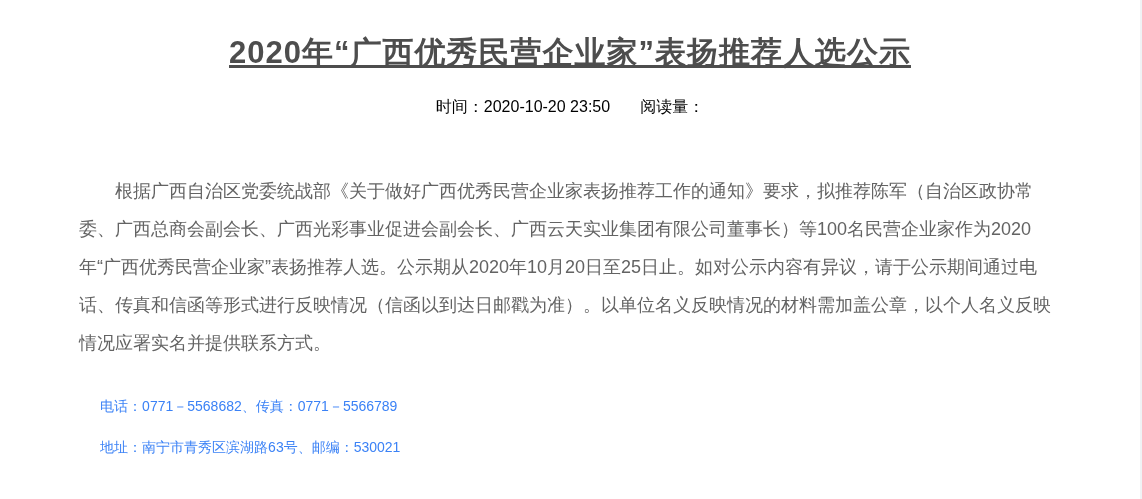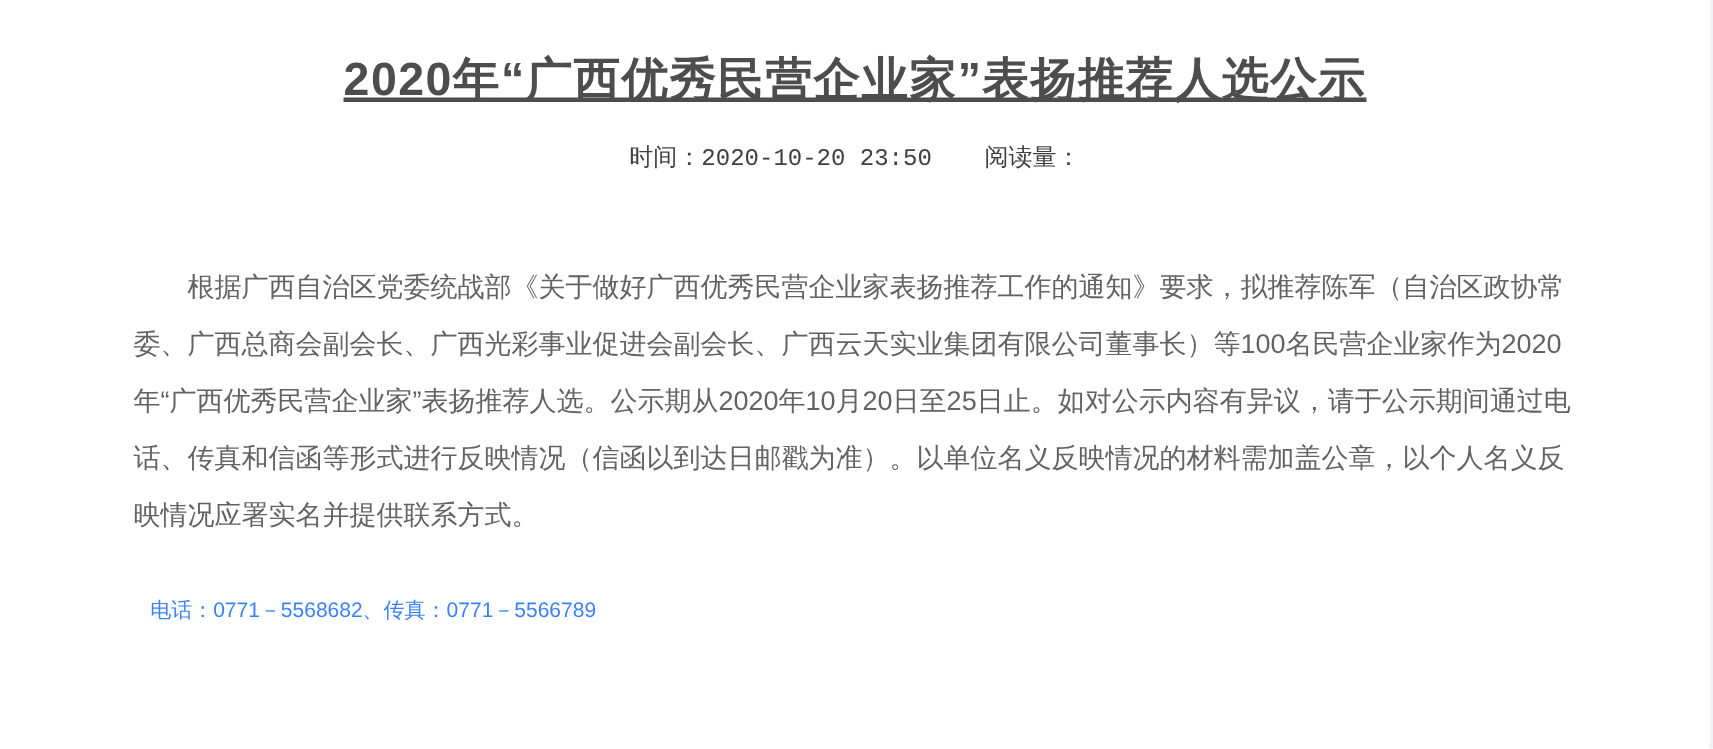--- a/index.html
+++ b/index.html
@@ -24,30 +24,29 @@
     font-size: 31px;
     font-weight: bold;
     color: #4d4d4d;
     letter-spacing: 1px;
     line-height: 1.2;
     text-decoration: underline;
   }
   .meta {
     text-align: center;
     font-size: 16px;
-    color: #404040;
+    color: #000000;
     margin: 0 0 56px 0;
     line-height: 1.2;
-    font-family: Liberation Mono, monospace;
   }
   .meta .views {
     margin-left: 1.6em;
   }
   .body-text {
-    margin: 12px;
+    margin: 2px;
     font-size: 18px;
     line-height: 38px;
     color: #636363;
     text-indent: 2em;
   }
   .contact {
     margin-top: 30px;
   }
   .contact-line {
     margin: 0 0 13px 0;
@@ -65,14 +64,15 @@
 
   <div class="meta">
     <span>时间：2020-10-20 23:50</span>
     <span class="views">阅读量：</span>
   </div>
 
   <p class="body-text">根据广西自治区党委统战部《关于做好广西优秀民营企业家表扬推荐工作的通知》要求，拟推荐陈军（自治区政协常委、广西总商会副会长、广西光彩事业促进会副会长、广西云天实业集团有限公司董事长）等100名民营企业家作为2020年“广西优秀民营企业家”表扬推荐人选。公示期从2020年10月20日至25日止。如对公示内容有异议，请于公示期间通过电话、传真和信函等形式进行反映情况（信函以到达日邮戳为准）。以单位名义反映情况的材料需加盖公章，以个人名义反映情况应署实名并提供联系方式。</p>
 
   <div class="contact">
     <p class="contact-line">电话：0771－5568682、传真：0771－5566789</p>
+    <p class="contact-line">地址：南宁市青秀区滨湖路63号、邮编：530021</p>
   </div>
 </div>
 
 </body></html>

